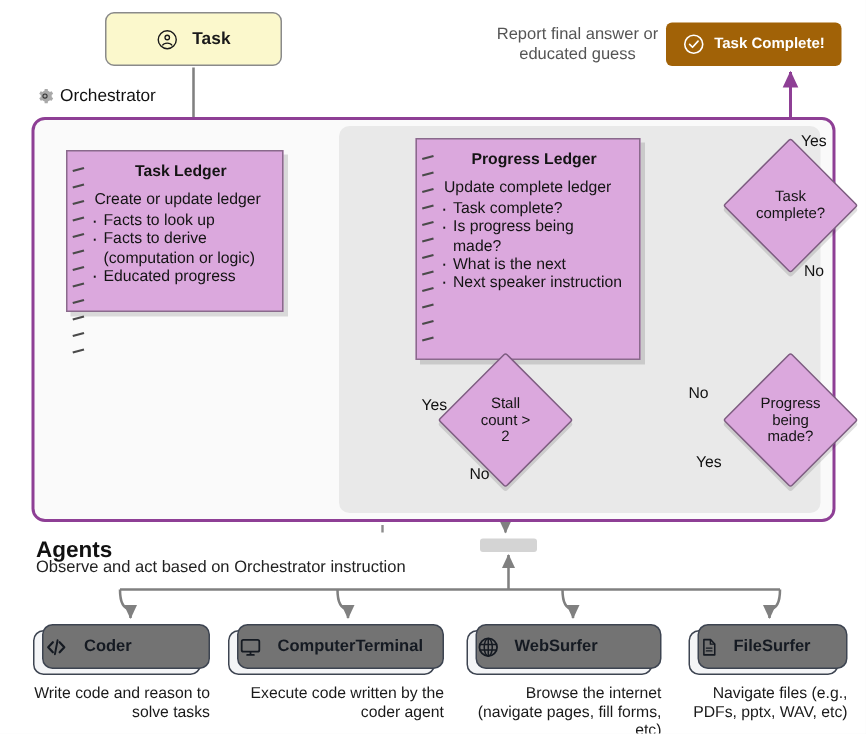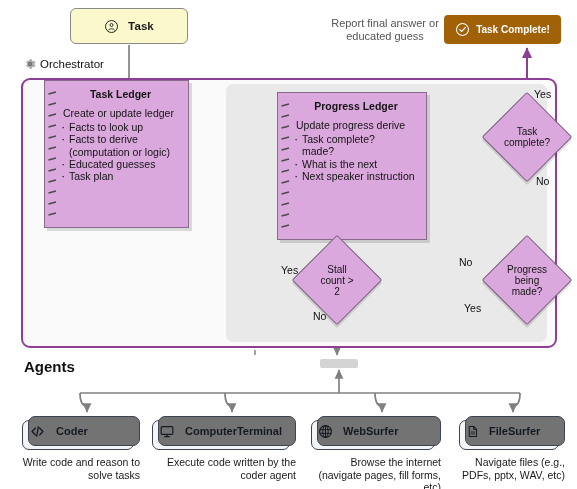--- a/index.html
+++ b/index.html
@@ -62,21 +62,21 @@
     padding-left:8px; position:relative; margin-bottom:.5px;
   }
   .ledger li::before {
     content:"·"; position:absolute; left:0px; top:-1px;
     font-size:13px; line-height:12px; color:#141414;
   }
   .ledger li.cont { padding-left:8px; }
   .ledger li.cont::before { content:""; }
   .spiral { position:absolute; left:2px; top:6px; }
 
-  #task-ledger  { left:44px;  top:80px; width:145px; height:148px; }
+  #task-ledger  { left:44px;  top:100px; width:145px; height:108px; }
   #prog-ledger  { left:277px; top:92px; width:150px; height:148px; }
 
   
   .diamond { z-index:4; }
   .diamond .shape {
     position:absolute; left:0; top:0; width:100%; height:100%;
     background:#dba8dd; border:1.2px solid #7d5c80;
     transform:rotate(45deg); border-radius:2px;
     box-shadow:2px 2px 0 rgba(0,0,0,.12);
   }
@@ -217,22 +217,21 @@
             <path d="M9,126 L1.5,128"></path>
         </g>
       </svg>
     </span>
     <h4>Task Ledger</h4>
     <div class="sub">Create or update ledger</div>
     <ul>
       <li>Facts to look up</li>
       <li>Facts to derive</li>
       <li class="cont">(computation or logic)</li>
-      <li>Educated guesses</li>
-      <li>Task plan</li>
+      <li>Educated progress</li>
     </ul>
   </div>
 
   <div class="abs ledger" id="prog-ledger">
     <span class="spiral">
       <svg width="11" height="136" viewBox="0 0 11 136">
         <g stroke="#4a4a4a" stroke-width="1.5" fill="none">
           <path d="M9,5 L1.5,7"></path>
             <path d="M9,16 L1.5,18"></path>
             <path d="M9,27 L1.5,29"></path>
@@ -242,23 +241,24 @@
           <path d="M9,71 L1.5,73"></path>
             <path d="M9,82 L1.5,84"></path>
             <path d="M9,93 L1.5,95"></path>
           <path d="M9,104 L1.5,106"></path>
             <path d="M9,115 L1.5,117"></path>
             <path d="M9,126 L1.5,128"></path>
         </g>
       </svg>
     </span>
     <h4>Progress Ledger</h4>
-    <div class="sub">Update progress derive</div>
+    <div class="sub">Update complete ledger</div>
     <ul>
       <li>Task complete?</li>
+      <li>Is progress being</li>
       <li class="cont">made?</li>
       <li>What is the next</li>
       <li>Next speaker instruction</li>
     </ul>
   </div>
 
   <div class="abs diamond" id="d-task-complete">
     <div class="shape"></div>
     <div class="txt" style="white-space:pre-line;">Task
 complete?</div>
@@ -291,20 +291,21 @@
     <span>
       <svg width="15" height="15" viewBox="0 0 24 24">
         <circle cx="12" cy="12" r="9.6" fill="none" stroke="#fff" stroke-width="1.7"></circle>
         <path d="M7.6 12.2 L10.7 15.2 L16.6 8.7" fill="none" stroke="#fff" stroke-width="1.8" stroke-linecap="round" stroke-linejoin="round"></path>
       </svg>
     </span>
     <span>Task Complete!</span>
   </div>
 
   <div class="abs" id="agents-title">Agents</div>
+  <div class="abs" id="agents-sub">Observe and act based on Orchestrator instruction</div>
 
   <div class="abs" id="hub-connector"></div>
 
   <svg id="edges-top" class="abs" width="577" height="489">
 
     <path d="M339,393 L339,370" stroke="#808080" stroke-width="1.7" fill="none" marker-end="url(#ah-gray)"></path>
 
     <path d="M80,393 L520,393" stroke="#808080" stroke-width="1.7" fill="none"></path>
 
     <path d="M80,393 Q80,406 87,406 L87,412" stroke="#808080" stroke-width="1.7" fill="none" marker-end="url(#ah-gray)"></path>

